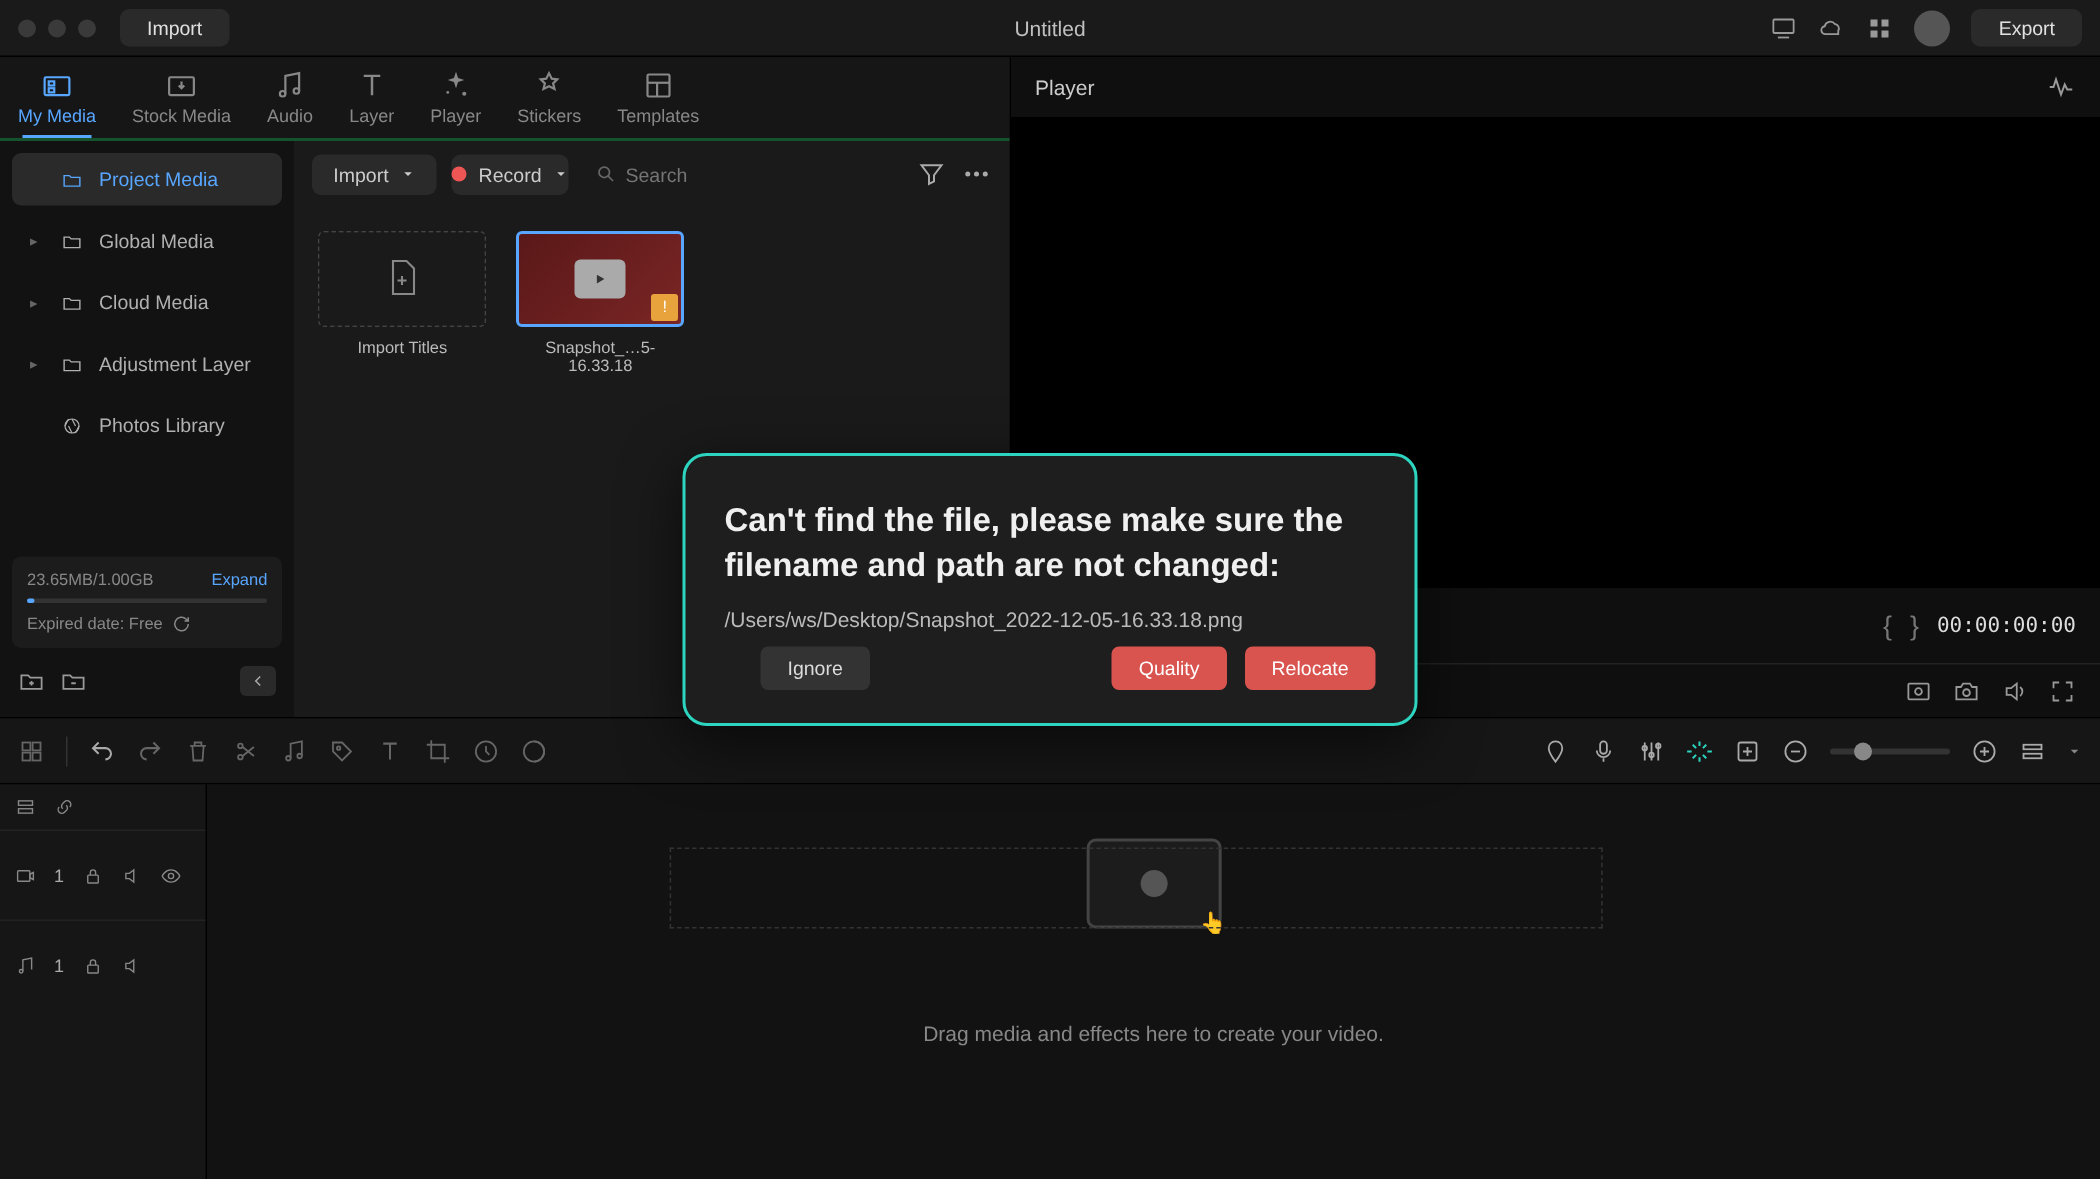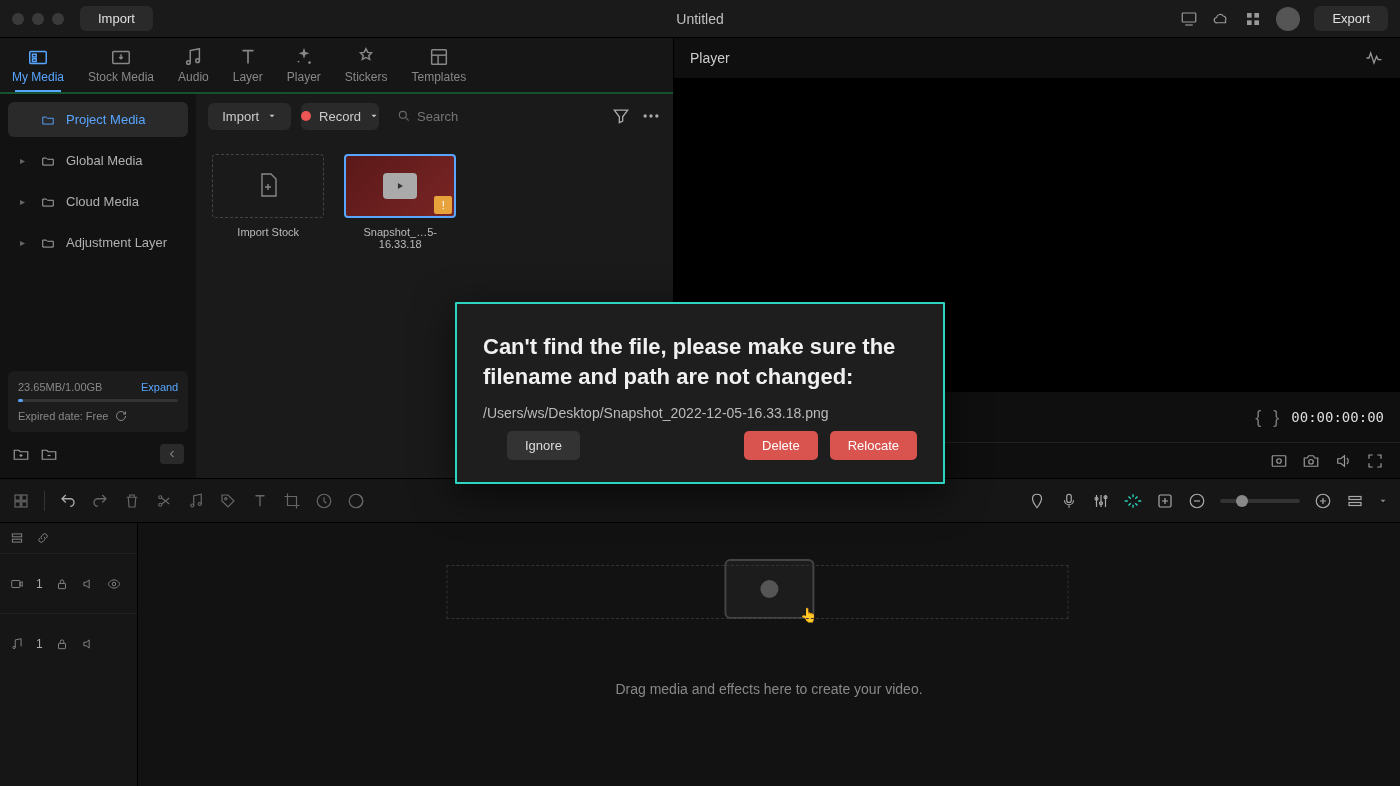--- a/index.html
+++ b/index.html
@@ -92,21 +92,21 @@
     .track-area { flex: 1; position: relative; background: #121212; }
     .drop-hint { position: absolute; left: 50%; top: 40%; transform: translate(-50%, -50%); display: flex; flex-direction: column; align-items: center; gap: 12px; }
     .drop-placeholder { width: 90px; height: 60px; border: 2px solid #444; border-radius: 6px; background: #1c1c1c; display: flex; align-items: center; justify-content: center; position: relative; }
     .drop-placeholder::after { content: ''; position: absolute; width: 620px; height: 52px; border: 1px dashed #333; left: -280px; top: 4px; }
     .drop-circle { width: 18px; height: 18px; border-radius: 50%; background: #555; }
     .drop-hand { position: absolute; bottom: -6px; right: -6px; font-size: 14px; }
     .drop-text { font-size: 14px; color: #888; margin-top: 50px; }
     
     
     .modal-overlay { position: absolute; inset: 0; display: flex; align-items: center; justify-content: center; pointer-events: none; }
-    .modal { width: 490px; background: #1e1e1e; border: 2px solid #2dd4bf; border-radius: 1px; padding: 28px 26px 22px; pointer-events: auto; box-shadow: 0 10px 40px rgba(0,0,0,.6); }
+    .modal { width: 490px; background: #1e1e1e; border: 2px solid #2dd4bf; border-radius: 16px; padding: 28px 26px 22px; pointer-events: auto; box-shadow: 0 10px 40px rgba(0,0,0,.6); }
     .modal-title { font-size: 22px; font-weight: 600; color: #f0f0f0; margin-bottom: 14px; line-height: 1.35; }
     .modal-path { font-size: 14px; color: #bbb; margin-bottom: 10px; word-break: break-all; }
     .modal-actions { display: flex; gap: 12px; padding-left: 24px; }
     .modal-btn { padding: 7px 18px; border-radius: 5px; font-size: 13px; cursor: pointer; }
     .btn-ignore { background: #333; color: #ddd; }
     .btn-spacer { flex: 1; }
     .btn-delete { background: #d9534f; color: #fff; }
     .btn-relocate { background: #d9534f; color: #fff; }
     
     svg { display: block; }
@@ -242,20 +242,28 @@
             </svg>
           <span>Cloud Media</span>
         </div>
         <div class="sidebar-item">
           <span class="caret">▸</span>
           <svg class="folder" viewBox="0 0 24 24" fill="none" stroke="currentColor" stroke-width="1.6">
               <path d="M3 7h6l2 2h10v10H3z"></path>
             </svg>
           <span>Adjustment Layer</span>
         </div>
+        <div class="sidebar-item">
+          <span class="caret"></span>
+          <svg class="folder" viewBox="0 0 24 24" fill="none" stroke="currentColor" stroke-width="1.4">
+              <circle cx="12" cy="12" r="8"></circle>
+              <path d="M12 4l4 8M20 12l-4 8M12 20l-4-8M4 12l4-8"></path>
+            </svg>
+          <span>Photos Library</span>
+        </div>
         <div class="sidebar-spacer"></div>
         <div class="storage-box">
           <div class="storage-row">
             <span><span>23.65MB</span><span>/1.00GB</span></span>
             <span style="color:#58a6ff;cursor:pointer">Expand</span>
           </div>
           <div class="storage-bar">
               <div class="storage-bar-fill"></div>
             </div>
           <div class="expired-row">
@@ -314,21 +322,21 @@
             </svg>
         </div>
         <div class="media-grid">
           <div class="media-tile import-tile">
             <div class="media-thumb">
               <svg class="plus-doc" width="24" height="28" viewBox="0 0 24 28" fill="none" stroke="currentColor" stroke-width="1.4">
                   <path d="M6 2h9l5 5v17H6z"></path>
                   <path d="M12 12v6m-3-3h6"></path>
                 </svg>
             </div>
-            <div class="media-label">Import Stock</div>
+            <div class="media-label">Import Titles</div>
           </div>
           <div class="media-tile">
             <div class="media-thumb clip-thumb">
               <div class="play-badge">
                 <svg width="10" height="10" viewBox="0 0 24 24" fill="#333">
                     <path d="M7 5v14l12-7z"></path>
                   </svg>
               </div>
               <div class="warn-badge">!</div>
             </div>
@@ -528,17 +536,17 @@
   </div>
 </div>
 
 <div class="modal-overlay">
   <div class="modal">
     <div class="modal-title">Can't find the file, please make sure the filename and path are not changed:</div>
     <div class="modal-path">/Users/ws/Desktop/Snapshot_2022-12-05-16.33.18.png</div>
     <div class="modal-actions">
       <div class="modal-btn btn-ignore">Ignore</div>
       <div class="btn-spacer"></div>
-      <div class="modal-btn btn-delete">Delete</div>
+      <div class="modal-btn btn-delete">Quality</div>
       <div class="modal-btn btn-relocate">Relocate</div>
     </div>
   </div>
 </div>
 
 </body></html>

